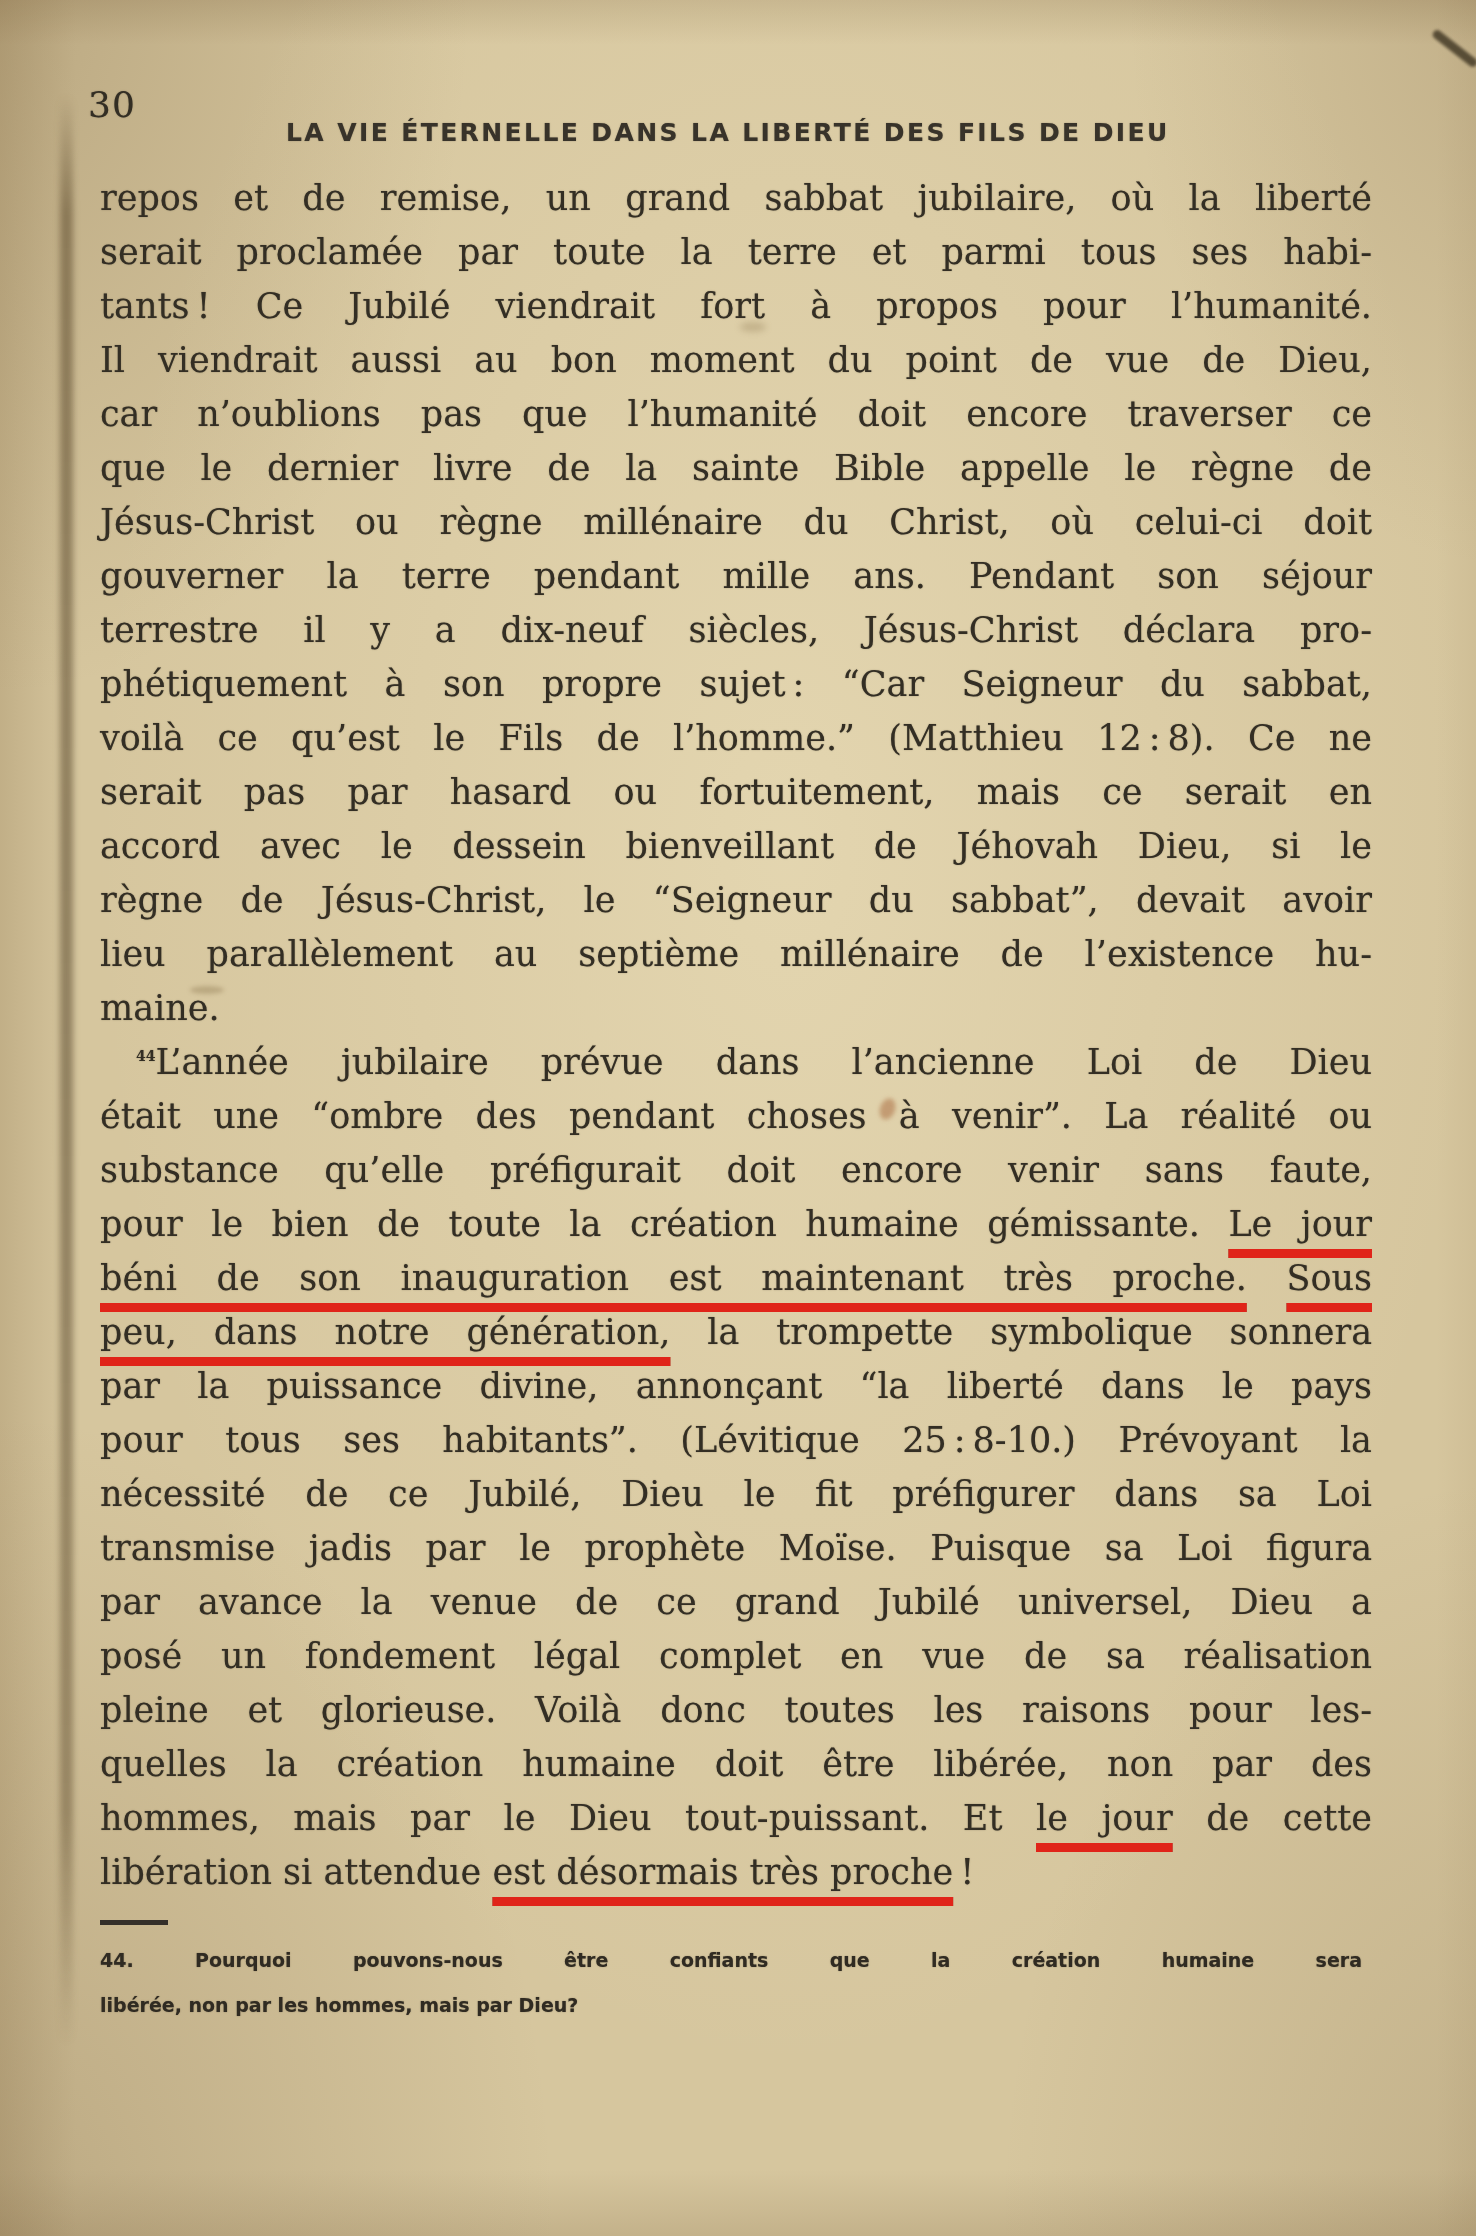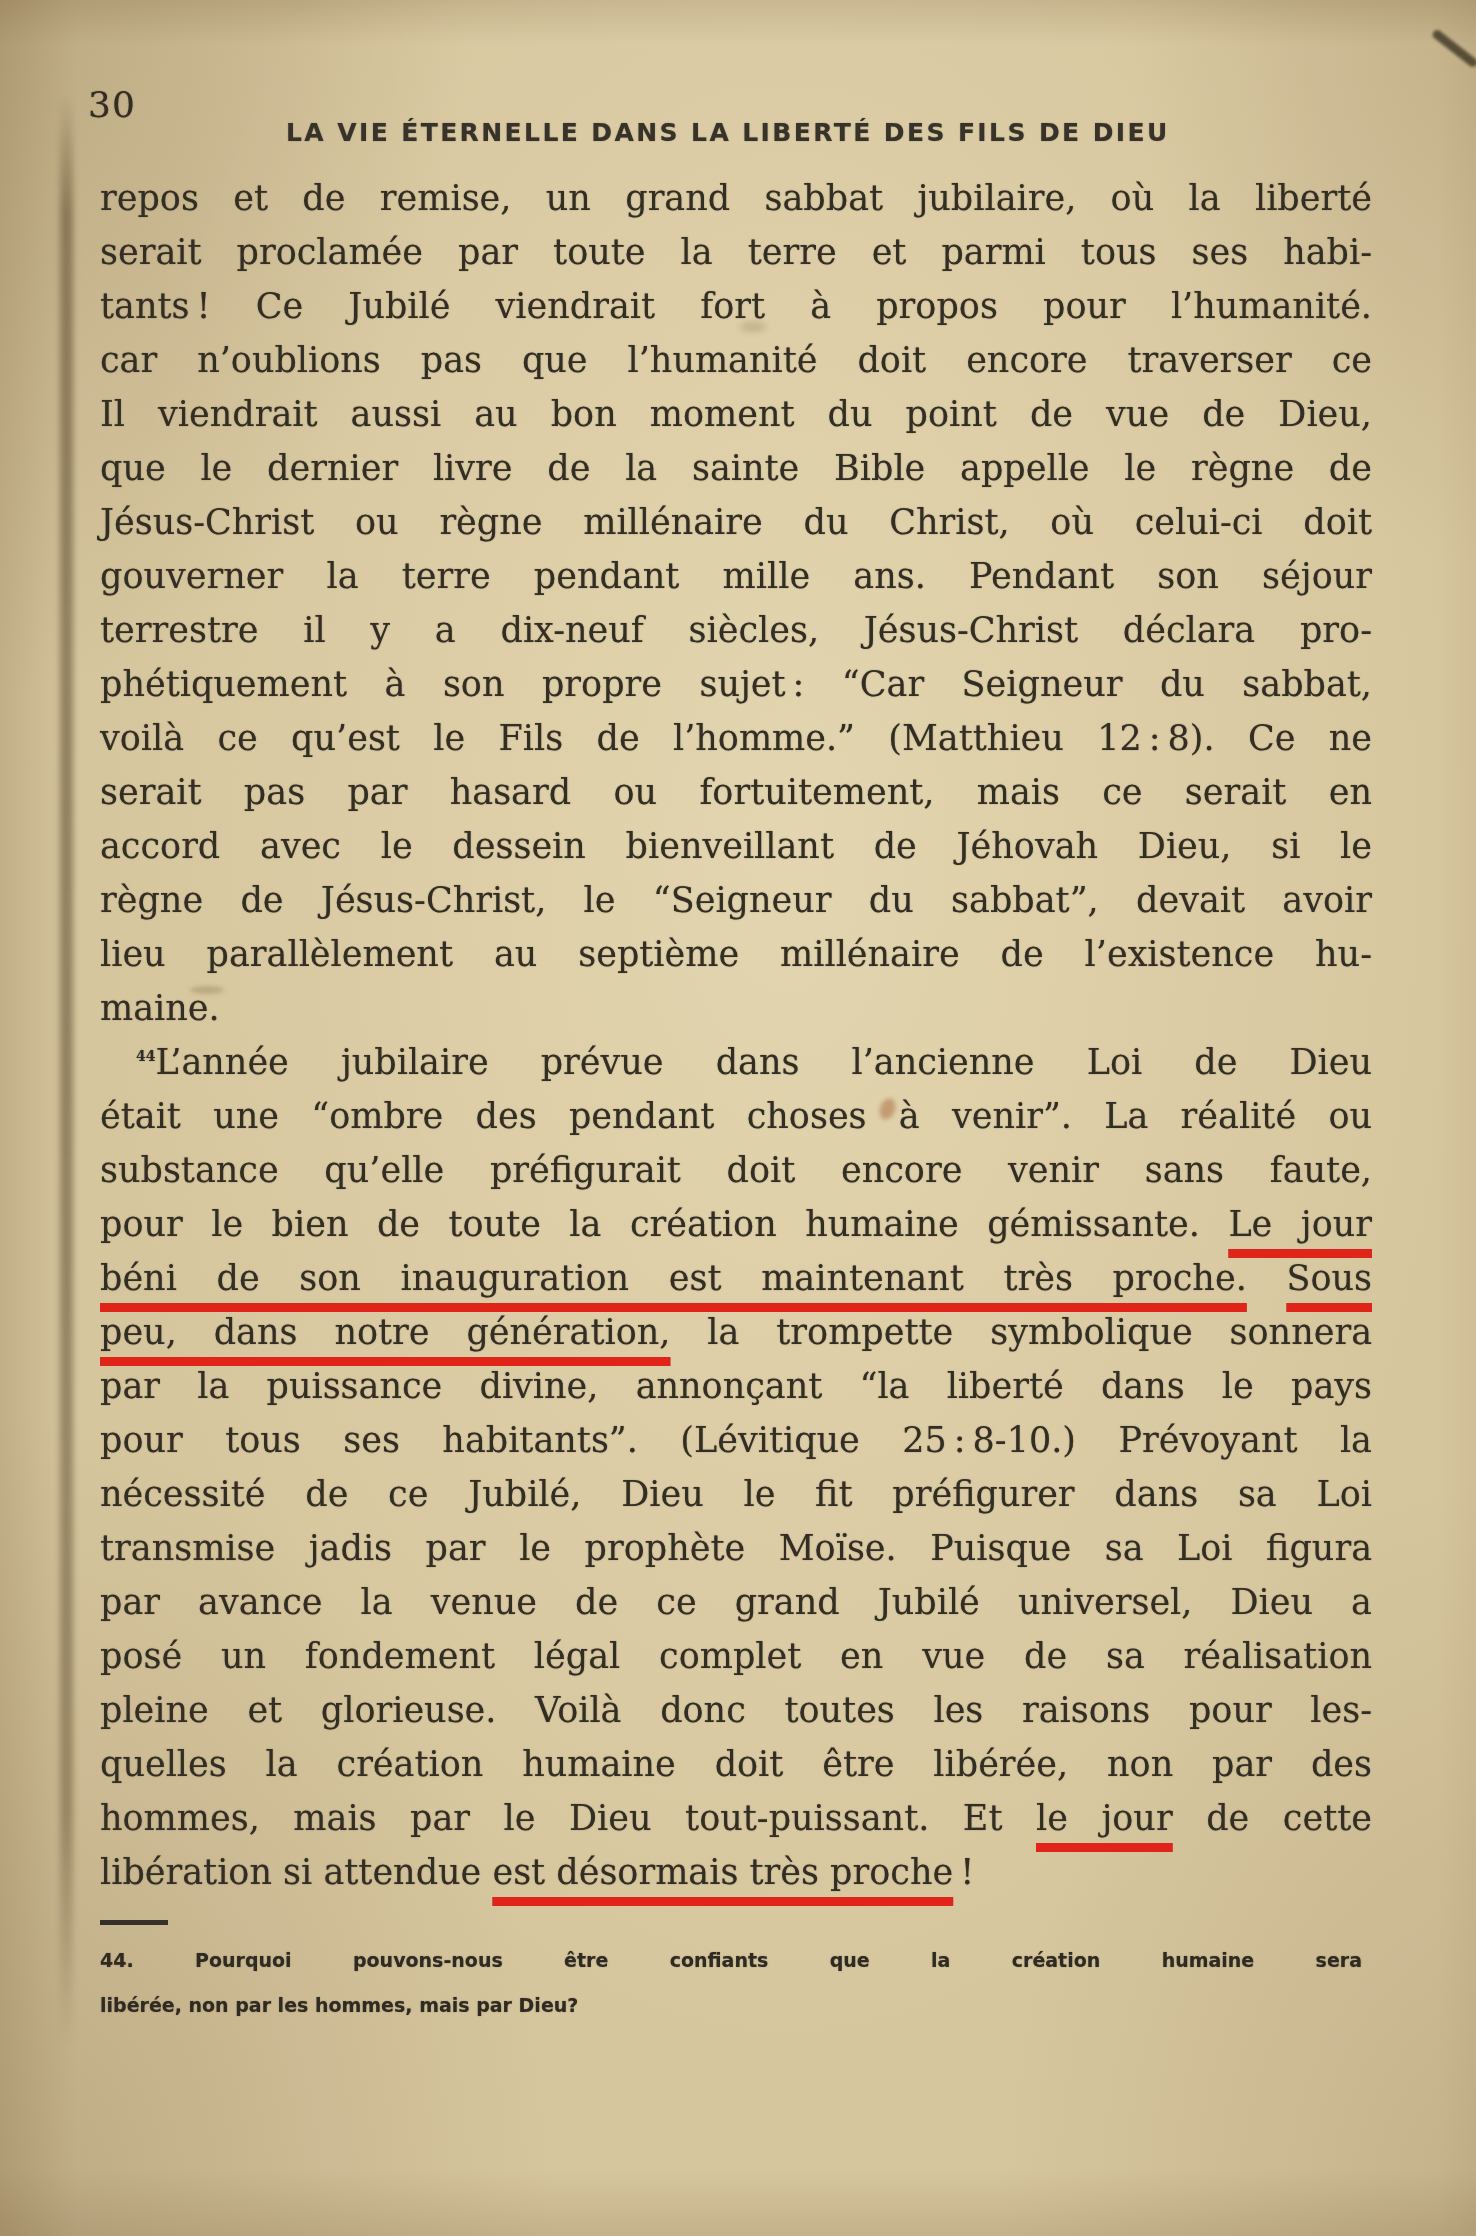--- a/index.html
+++ b/index.html
@@ -75,22 +75,22 @@
 
   <div class="header ink">
     <span class="pagenum">30</span>
     <span class="runhead">LA VIE ÉTERNELLE DANS LA LIBERTÉ DES FILS DE DIEU</span>
   </div>
 
   <div class="body ink" id="body-text">
       <div class="bl"><span class="">repos et de remise, un grand sabbat jubilaire, où la liberté</span></div>
       <div class="bl"><span class="">serait proclamée par toute la terre et parmi tous ses habi-</span></div>
       <div class="bl"><span class="">tants ! Ce Jubilé viendrait fort à propos pour l’humanité.</span></div>
+      <div class="bl"><span class="">Il viendrait aussi au bon moment du point de vue de Dieu,</span></div>
       <div class="bl"><span class="">car n’oublions pas que l’humanité doit encore traverser ce</span></div>
-      <div class="bl"><span class="">Il viendrait aussi au bon moment du point de vue de Dieu,</span></div>
       <div class="bl"><span class="">que le dernier livre de la sainte Bible appelle le règne de</span></div>
       <div class="bl"><span class="">Jésus-Christ ou règne millénaire du Christ, où celui-ci doit</span></div>
       <div class="bl"><span class="">gouverner la terre pendant mille ans. Pendant son séjour</span></div>
       <div class="bl"><span class="">terrestre il y a dix-neuf siècles, Jésus-Christ déclara pro-</span></div>
       <div class="bl"><span class="">phétiquement à son propre sujet : “Car Seigneur du sabbat,</span></div>
       <div class="bl"><span class="">voilà ce qu’est le Fils de l’homme.” (Matthieu 12 : 8). Ce ne</span></div>
       <div class="bl"><span class="">serait pas par hasard ou fortuitement, mais ce serait en</span></div>
       <div class="bl"><span class="">accord avec le dessein bienveillant de Jéhovah Dieu, si le</span></div>
       <div class="bl"><span class="">règne de Jésus-Christ, le “Seigneur du sabbat”, devait avoir</span></div>
       <div class="bl"><span class="">lieu parallèlement au septième millénaire de l’existence hu-</span></div>

